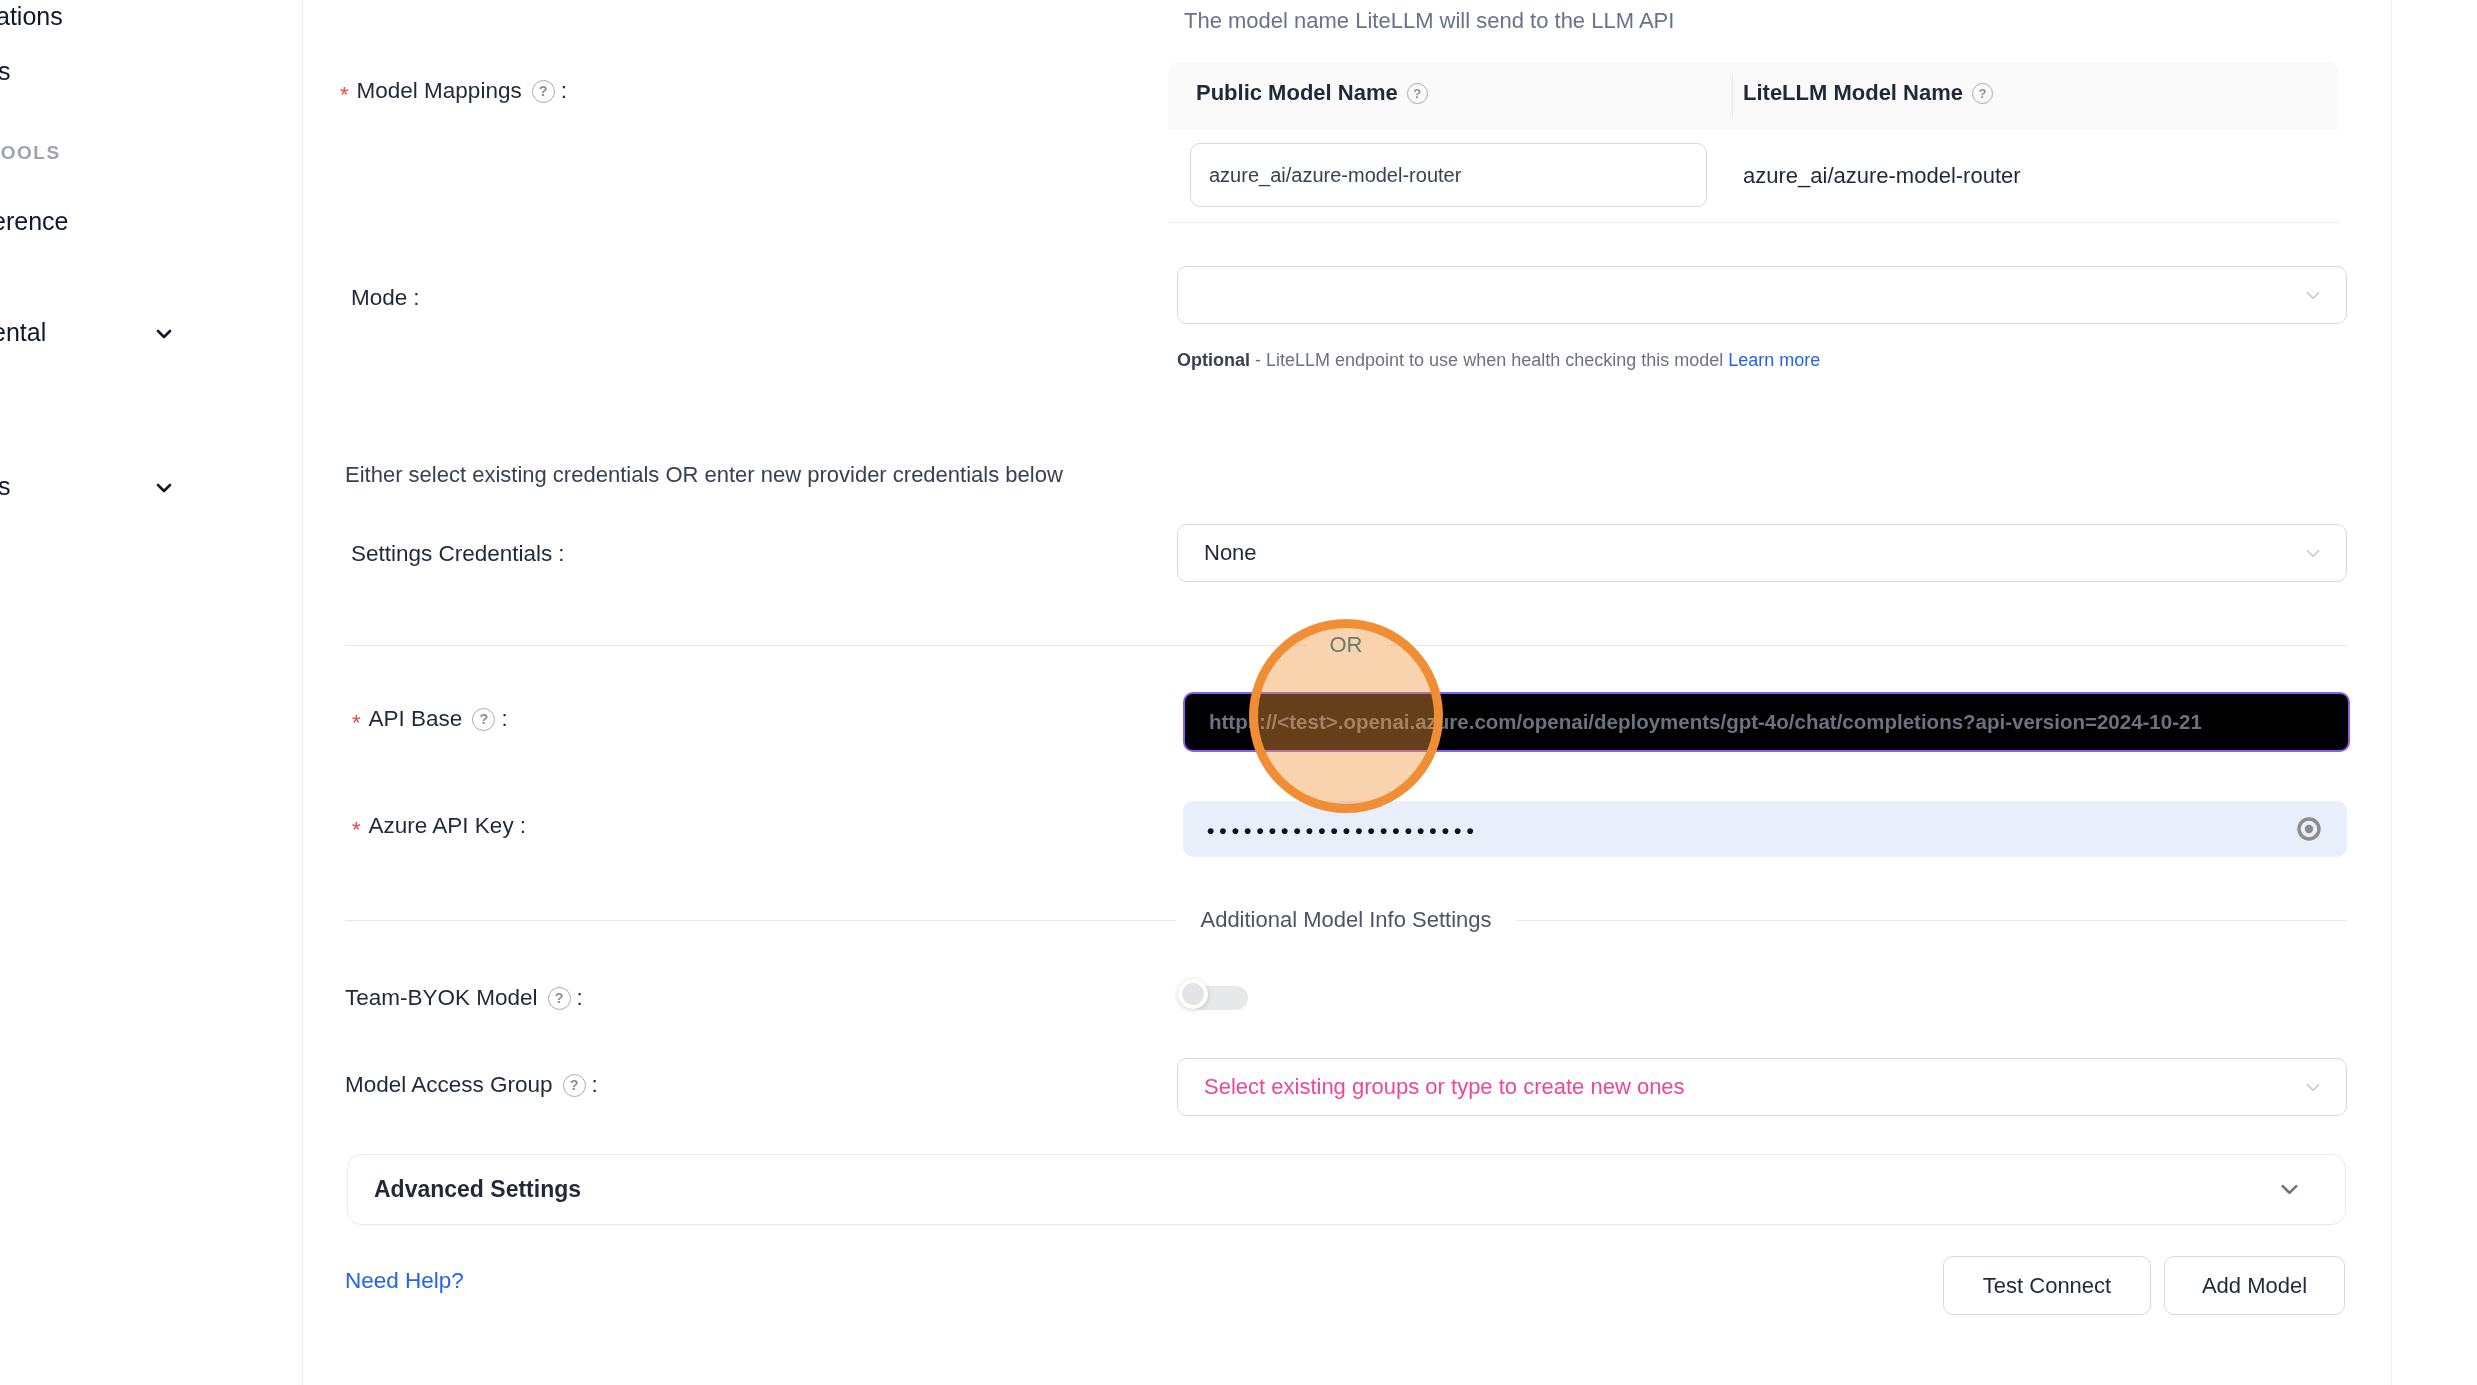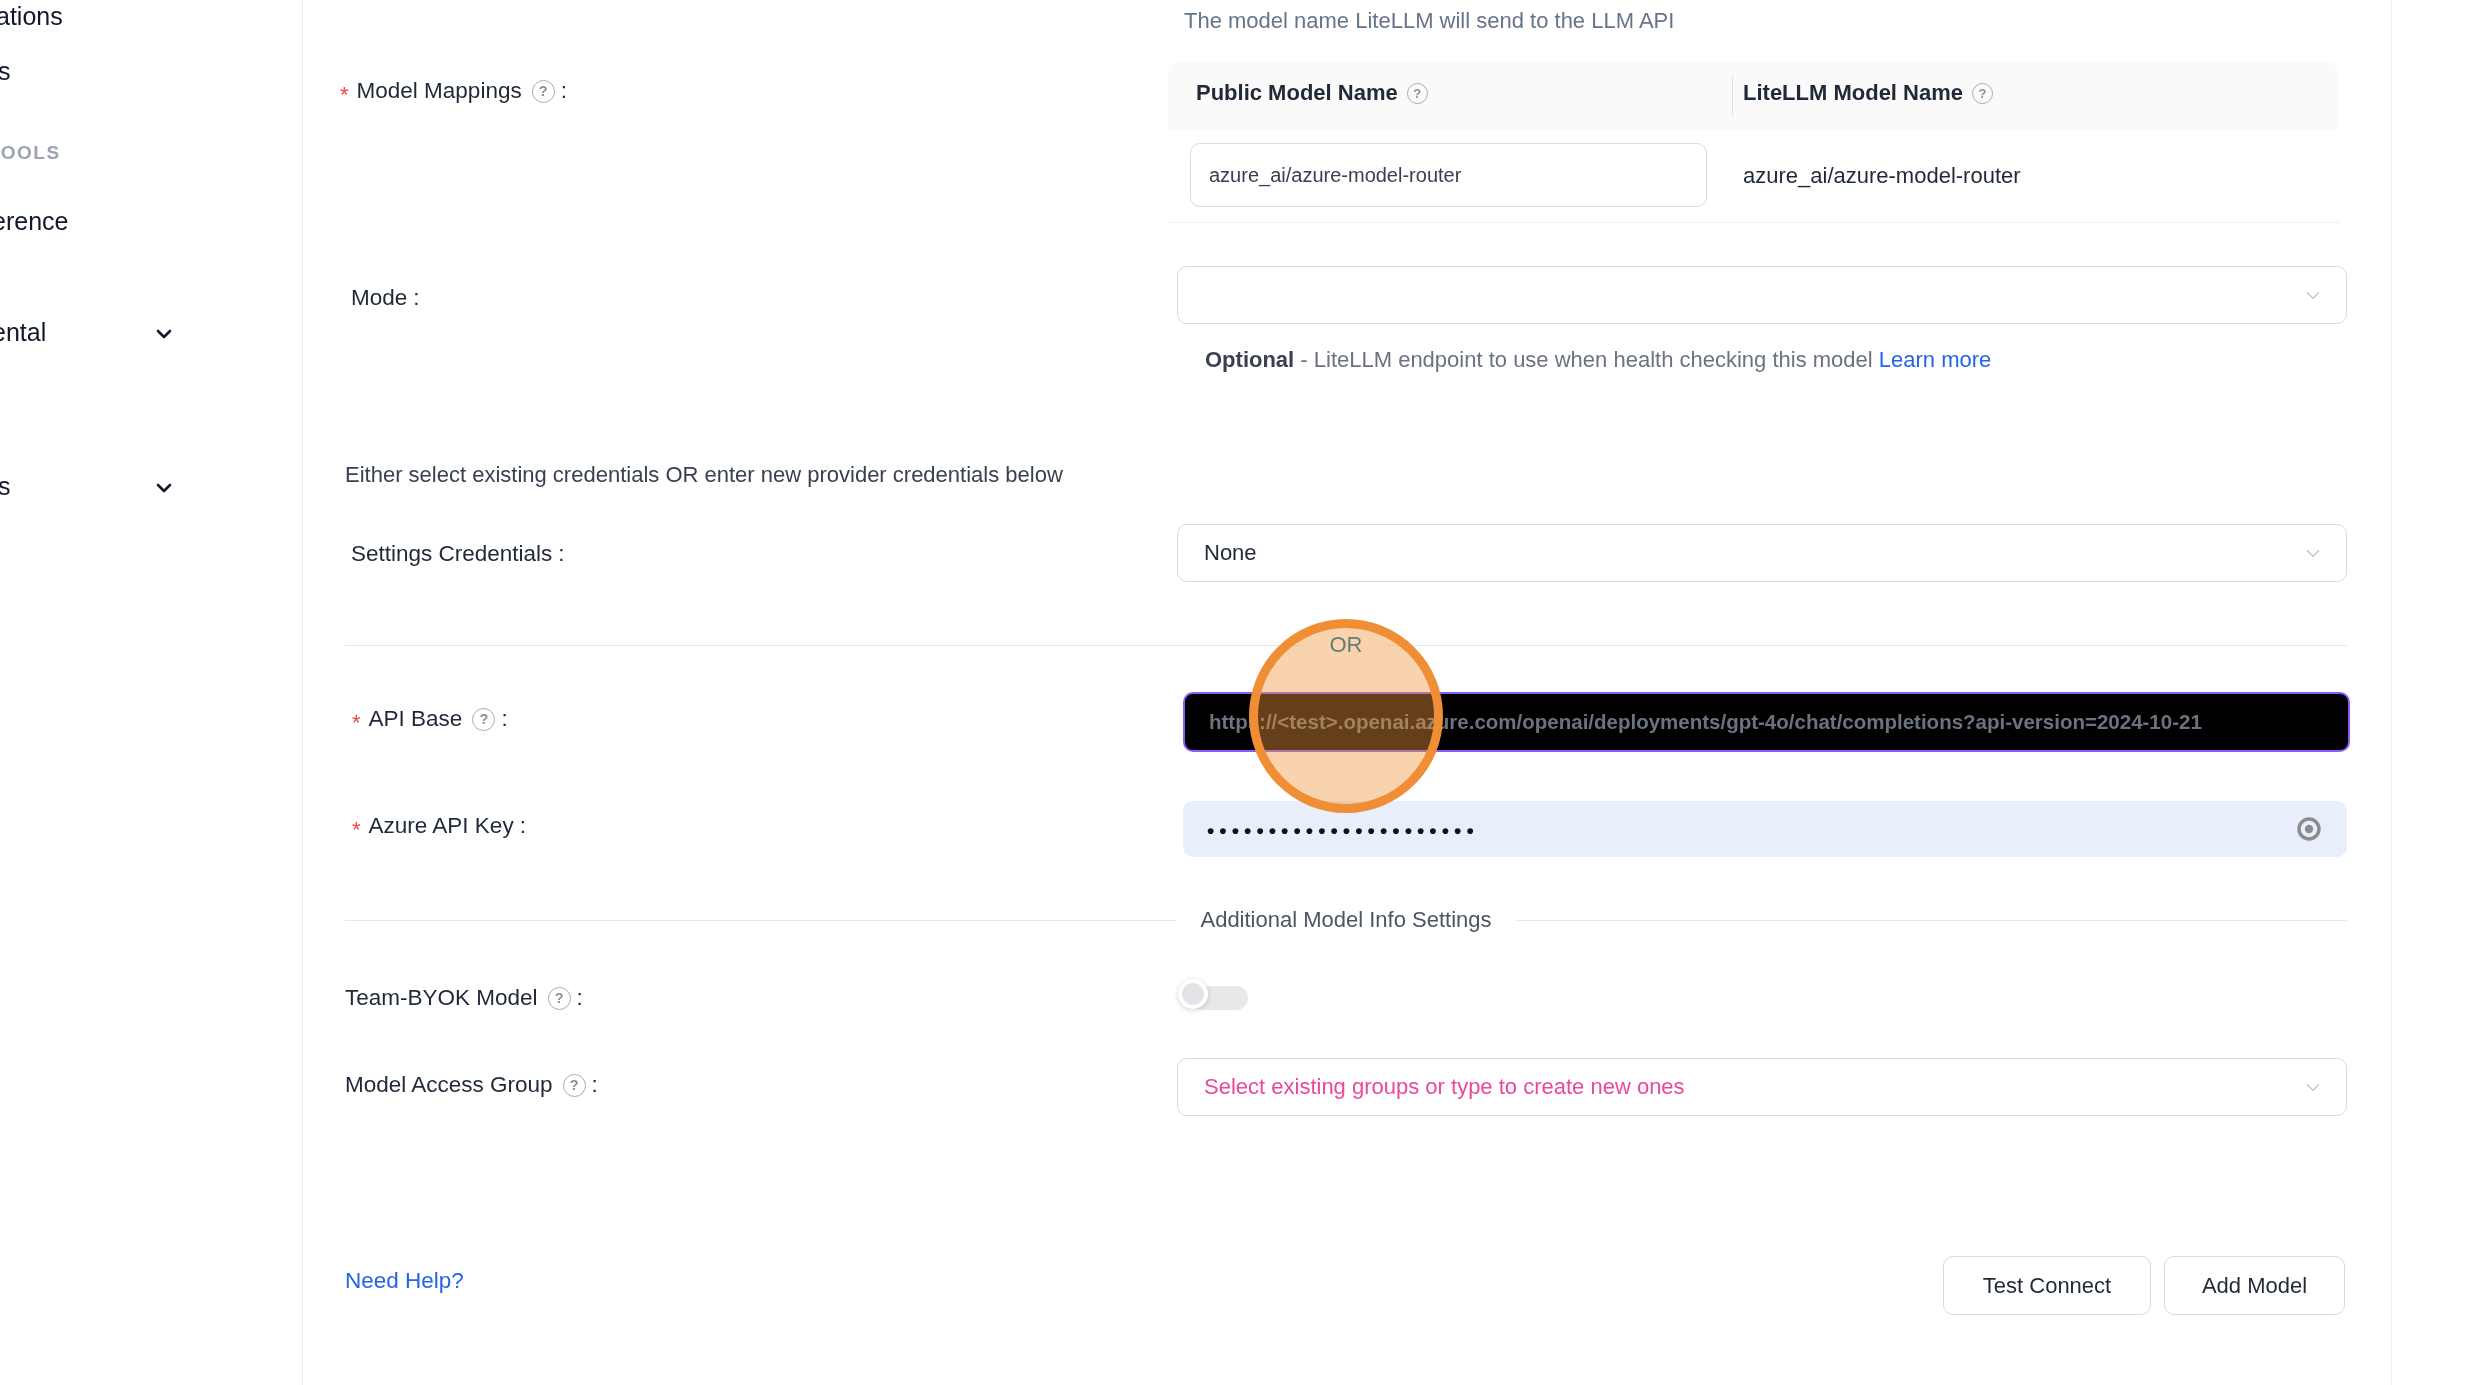--- a/index.html
+++ b/index.html
@@ -41,21 +41,21 @@
     display:flex; align-items:center; padding:0 18px; font-size:20px; color:#374151; white-space:nowrap; overflow:hidden;
   }
 
   
   .thead { position:absolute; background:#fafafa; border-radius:10px 10px 0 0; }
   .th { position:absolute; font-size:22px; font-weight:700; color:#1f2937; display:flex; align-items:center; white-space:nowrap; }
   .th .qicon { margin-left:9px; }
   .cellText { position:absolute; font-size:22px; color:#1f2937; white-space:nowrap; }
   .hborder { position:absolute; height:1px; background:#f0f0f0; }
 
-  .help-text { position:absolute; font-size:22px; line-height:40px; color:#6b7280;margin-left:28px; }
+  .help-text { position:absolute; font-size:18px; line-height:40px; color:#6b7280; }
   .help-text b { color:#374151; }
   .link { color:#2563eb; cursor:pointer; }
 
   .note { position:absolute; font-size:22px; color:#374151; white-space:nowrap; }
 
   .divider { position:absolute; display:flex; align-items:center; }
   .divider .dline { flex:1; height:1px; background:#e8e8e8; }
   .divider .dtext { padding:0 24px; font-size:22px; white-space:nowrap; }
   .or-text { color:#0369a1; }
   .section-text { color:#4b5563; }
@@ -241,20 +241,28 @@
   </div>
   <div class="select" style="left:1177px; top:1058px; width:1170px; height:58px">
     <span class="placeholder">Select existing groups or type to create new ones</span>
     <span class="chev">
       <svg width="22" height="22" viewBox="0 0 24 24" fill="none">
           <path d="M6 9.5l6 6 6-6" stroke="#c6c6c6" stroke-width="1.6" stroke-linecap="round" stroke-linejoin="round"></path>
         </svg>
     </span>
   </div>
 
+  <div class="panel" style="left:347px; top:1154px; width:1999px; height:71px">
+    <span class="ptitle">Advanced Settings</span>
+    <span class="pchev">
+      <svg width="27" height="27" viewBox="0 0 24 24" fill="none">
+          <path d="M6 9l6 6 6-6" stroke="#6b7280" stroke-width="2.2" stroke-linecap="round" stroke-linejoin="round"></path>
+        </svg>
+    </span>
+  </div>
 
   <div class="footer-link" style="left:345px; top:1268px">Need Help?</div>
   <div class="btn" style="left:1943px; top:1256px; width:208px; height:59px">
     <span>Test Connect</span>
   </div>
   <div class="btn" style="left:2164px; top:1256px; width:181px; height:59px">
     <span>Add Model</span>
   </div>
 
   <div class="circle-overlay" style="left:1249px; top:619px; width:194px; height:194px"></div>

